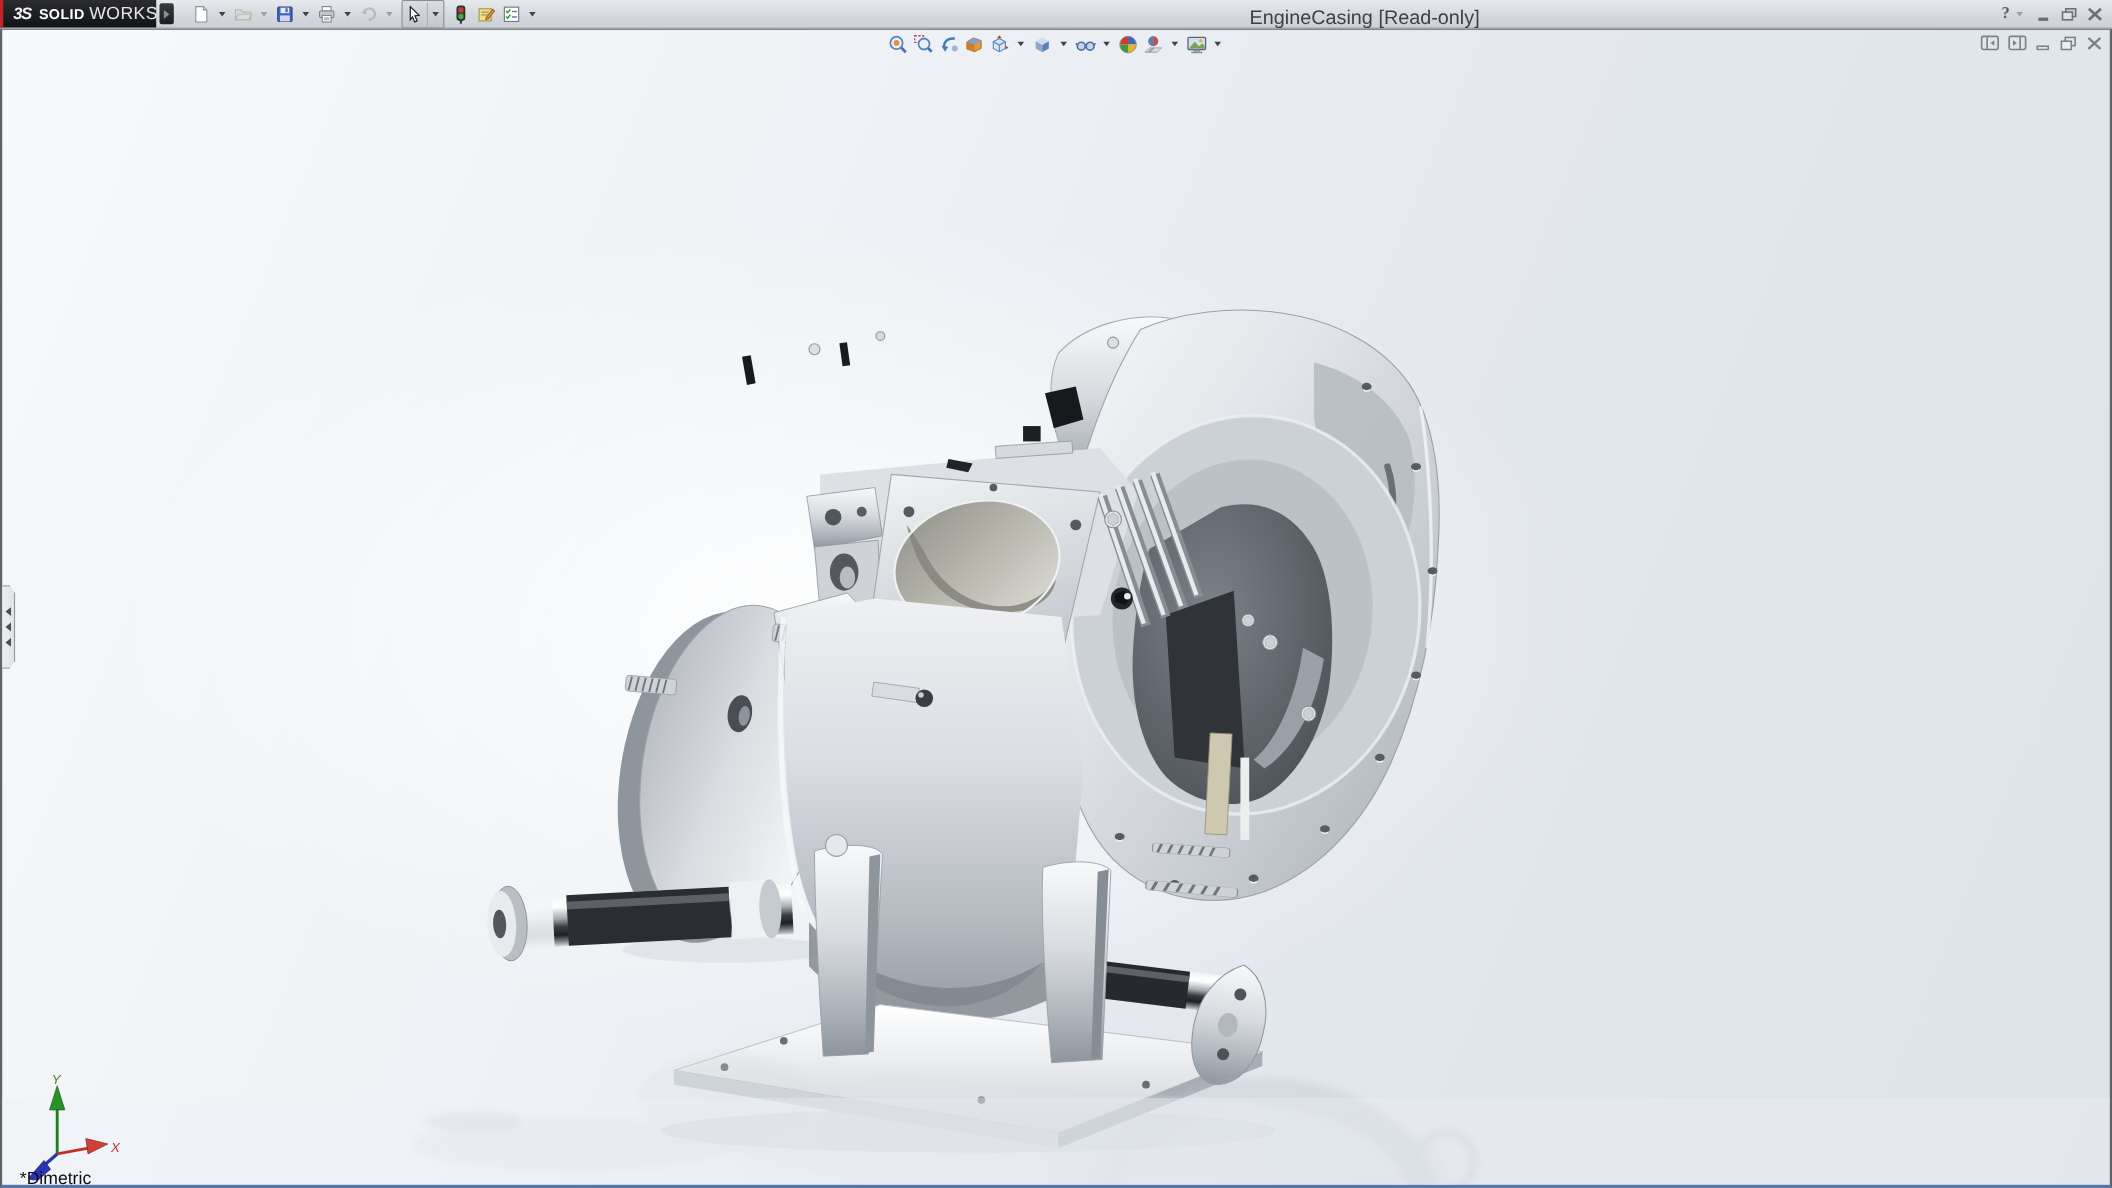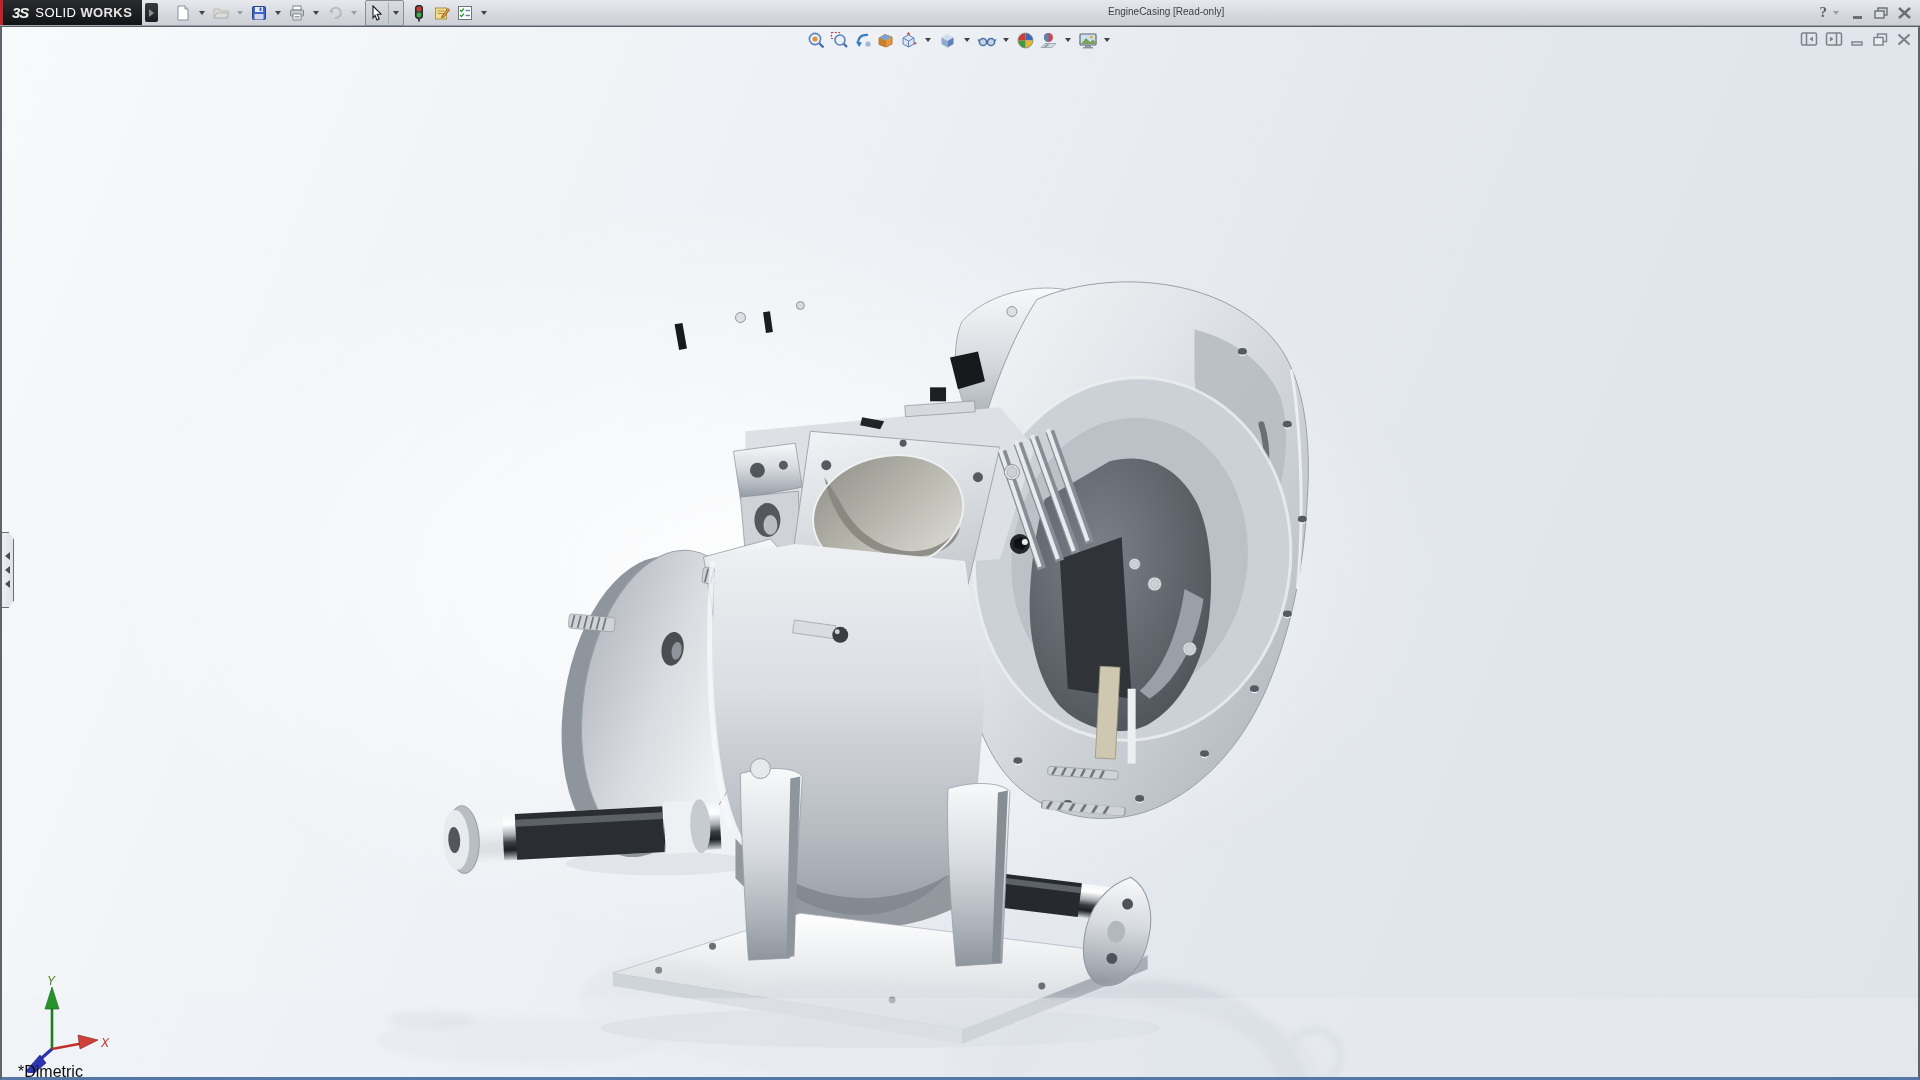--- a/index.html
+++ b/index.html
@@ -7,39 +7,39 @@
        font-family:"Liberation Sans",sans-serif;background:#d9dce1;}
 
   
   #titlebar{position:absolute;top:0;left:0;right:0;height:25px;
     background:linear-gradient(#e7e9ed,#d4d8dd 60%,#cdd1d7);
     border-bottom:1px solid #9aa0a7;display:flex;align-items:center;z-index:40}
   #redstripe{position:absolute;left:0;top:0;width:3px;height:25px;background:#c5232a}
   #logo{height:25px;width:142px;background:linear-gradient(#2b2c2f,#121315);
     color:#fff;display:flex;align-items:center;padding-left:12px;box-sizing:border-box;gap:7px}
   .lg3s{font-style:italic;font-weight:bold;font-size:15px;color:#f2f2f2;letter-spacing:-1px}
-  .lgbold{font-weight:normal;font-size:13px;letter-spacing:.4px}
-  .lglight{font-weight:bold;font-size:13px;color:#e6e6e6;letter-spacing:.4px;margin-left:-3px}
+  .lgbold{font-weight:bold;font-size:13px;letter-spacing:.4px}
+  .lglight{font-weight:normal;font-size:16px;color:#e6e6e6;letter-spacing:.4px;margin-left:-3px}
   #logoarrow{width:13px;height:19px;background:linear-gradient(#3a3b3e,#1c1d20);
     border-radius:2px;margin-left:3px;display:flex;align-items:center;justify-content:center}
   #logoarrow::after{content:"";width:0;height:0;border-top:4px solid transparent;
     border-bottom:4px solid transparent;border-left:5px solid #8a8d92}
 
   .tb{display:flex;align-items:center;margin-left:14px;gap:1px}
   .tbtn{width:22px;height:22px;display:flex;align-items:center;justify-content:center}
   .dis{opacity:.45;filter:grayscale(70%)}
   .caret{width:0;height:0;border-left:3px solid transparent;border-right:3px solid transparent;
     border-top:4px solid #3f4349;margin:0 4px}
   .caret.dim{border-top-color:#9aa0a6}
   .selwrap{display:flex;align-items:center;border:1px solid #878d95;border-radius:2px;
     background:linear-gradient(#dadde2,#c3c8ce);margin:0 3px;height:24px}
   .selwrap .tbtn{border-right:1px solid #a9aeb5;height:22px}
   .selwrap .dropbox{width:14px;height:22px;display:flex;align-items:center;justify-content:center}
 
-  #title{position:absolute;left:1108px;top:6px;font-size:10px;color:#3c3f44;white-space:nowrap}
+  #title{position:absolute;left:1136px;top:6px;font-size:18px;color:#3c3f44;white-space:nowrap}
 
   #tbright{position:absolute;right:8px;top:0;height:25px;display:flex;align-items:center;gap:8px}
   #helpbtn{display:flex;align-items:center;gap:2px}
   #helpq{font-size:15px;font-weight:bold;color:#5b6067;font-family:"Liberation Serif",serif}
 
   
   #viewport{position:absolute;top:26px;left:0;right:0;bottom:0;
     border-left:2px solid #5f636a;border-right:2px solid #5f636a;border-bottom:3px solid #5577a5;
     border-top:1px solid #5c6065;box-sizing:border-box;overflow:hidden;
     background:

